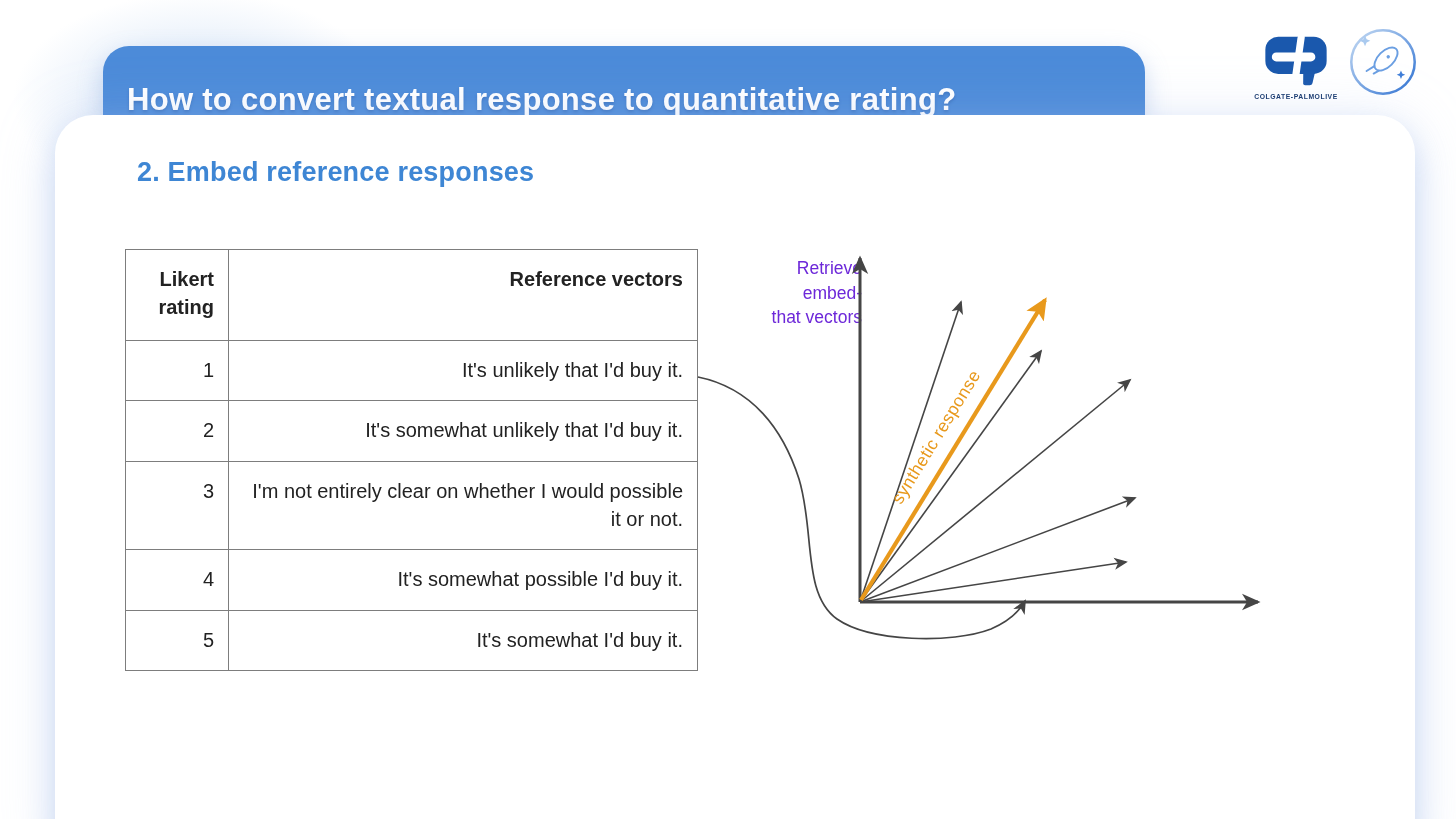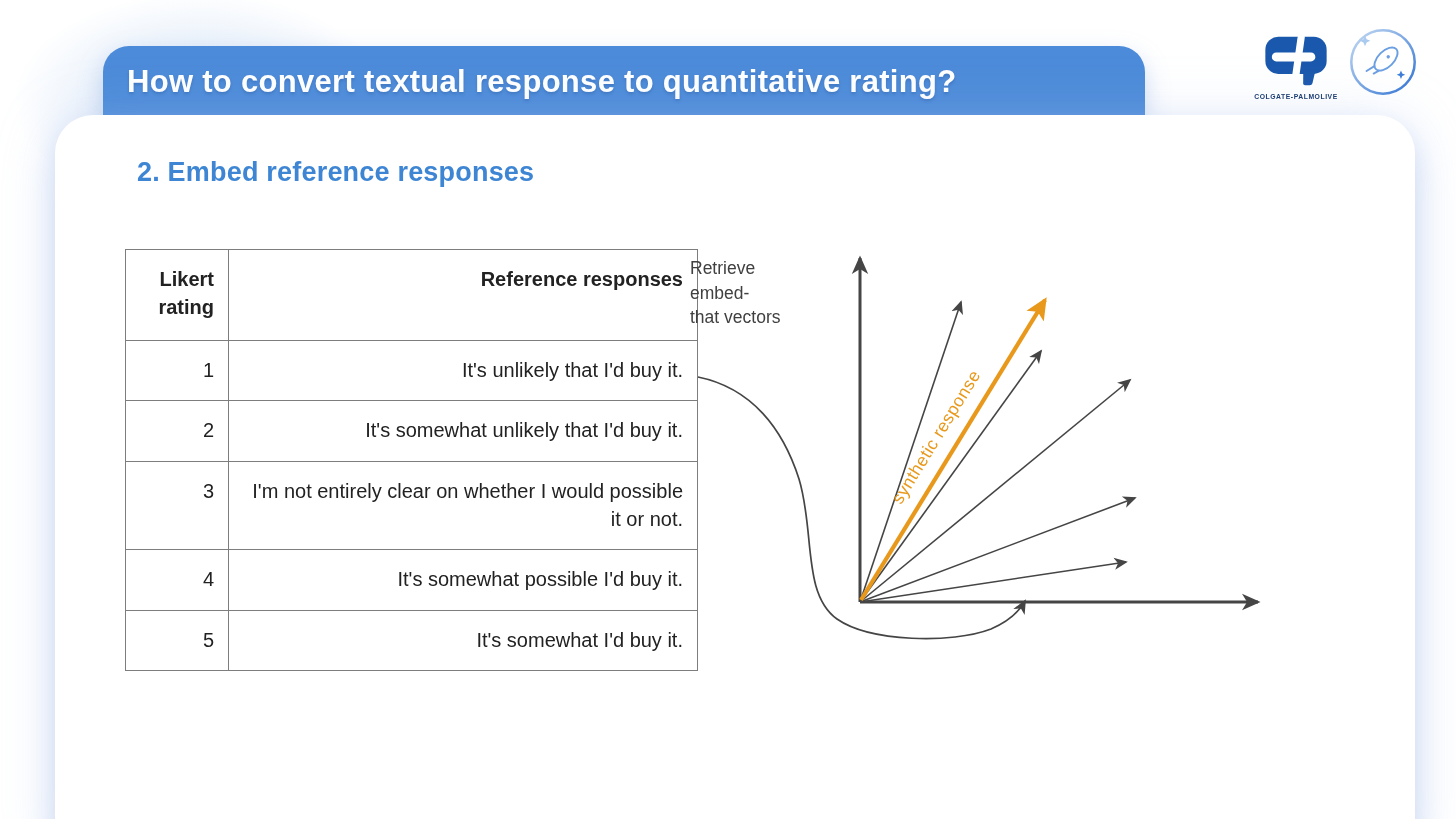--- a/index.html
+++ b/index.html
@@ -23,22 +23,22 @@
   .bg-glow-tl{
     position:absolute;left:-60px;top:-50px;width:520px;height:300px;
     background:radial-gradient(closest-side,rgba(205,223,245,.85),rgba(255,255,255,0) 72%);
     pointer-events:none;
   }
   
   .ribbon{
     position:absolute;left:103px;top:46px;width:1042px;height:72px;
     background:var(--ribbon-blue);
     border-radius:26px 26px 0 0;
-    display:flex;align-items:center;
-    padding:12px 24px;
+    display:flex;align-items:flex-end;
+    padding:0 24px;
     box-shadow:0 10px 24px rgba(110,150,215,.35);
   }
   .ribbon h1{
     font-size:31px;font-weight:bold;color:#ffffff;letter-spacing:.3px;
     text-shadow:0 2px 3px rgba(25,60,130,.28);
     white-space:nowrap;
   }
   
   .logo-cp{position:absolute;left:1254px;top:36px;width:84px;text-align:center;}
   .logo-cp .cp-word{
@@ -72,22 +72,22 @@
   }
   table.likert th{font-weight:600;padding-bottom:18px;}
   
   .diagram{position:absolute;left:635px;top:105px;width:610px;height:435px;}
   .diagram svg{position:absolute;left:0;top:0;}
   .embed-title{
     position:absolute;left:150px;top:4px;width:260px;text-align:center;
     font-size:19.5px;color:#1c1c1c;letter-spacing:.3px;
   }
   .retrieve-label{
-    position:absolute;left:0px;top:36px;width:172px;text-align:left;
-    font-size:17.5px;line-height:1.4;color:#404040;
+    position:absolute;left:0px;top:36px;width:172px;text-align:right;
+    font-size:17.5px;line-height:1.4;color:#6d28d9;
   }
   .syn-text{font-size:17.5px;letter-spacing:.4px;fill:var(--accent-orange);}
 </style>
 </head>
 <body>
 
 <div class="bg-glow-tl"></div>
 
 <div class="ribbon">
   <h1>How to convert textual response to quantitative rating?</h1>
@@ -130,21 +130,21 @@
   <div class="section-heading">2. Embed reference responses</div>
 
   <table class="likert">
     <colgroup>
         <col class="c1">
         <col class="c2">
       </colgroup>
     <tbody>
         <tr>
       <th>Likert rating</th>
-      <th>Reference responses</th>
+      <th>Reference vectors</th>
     </tr>
     <tr>
       <td>1</td>
       <td>It's unlikely that I'd buy it.</td>
     </tr>
     <tr>
       <td>2</td>
       <td>It's somewhat unlikely that I'd buy it.</td>
     </tr>
     <tr>

